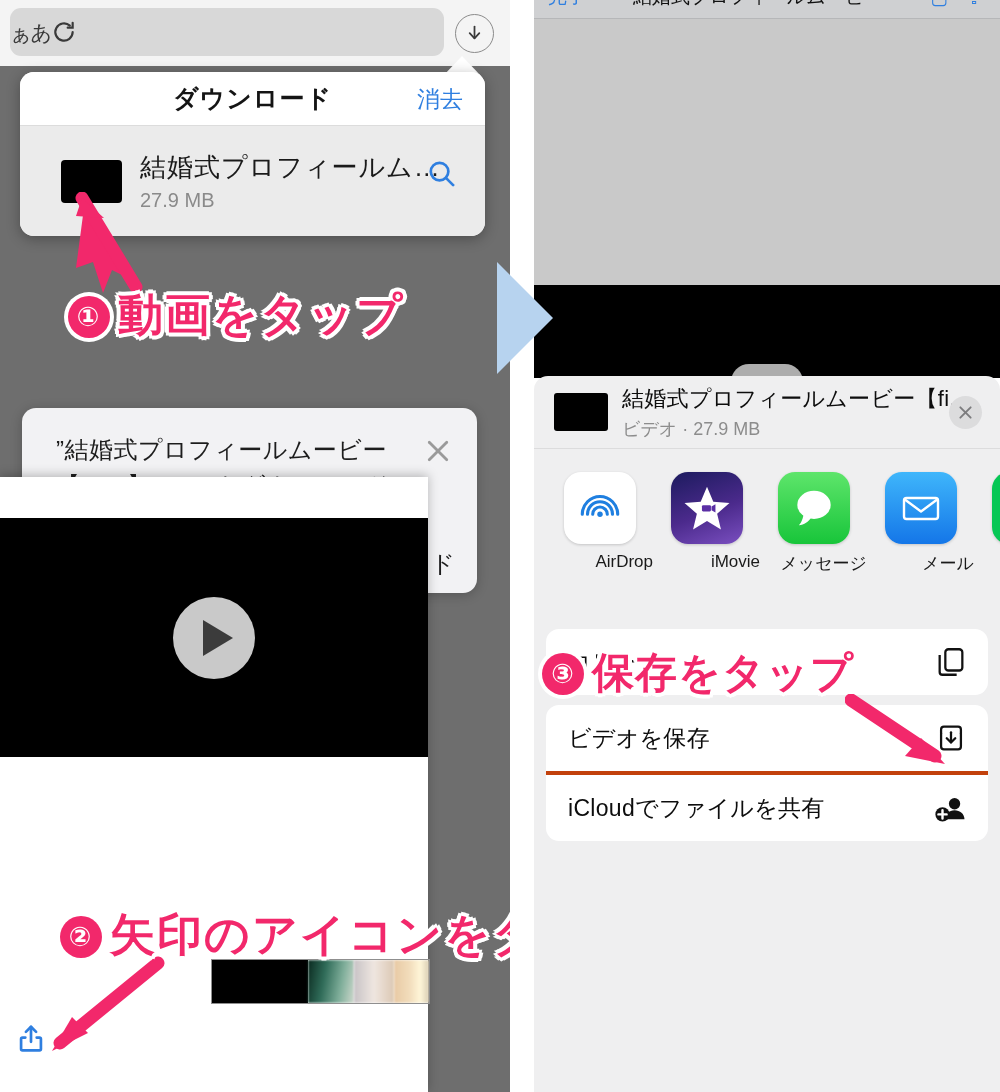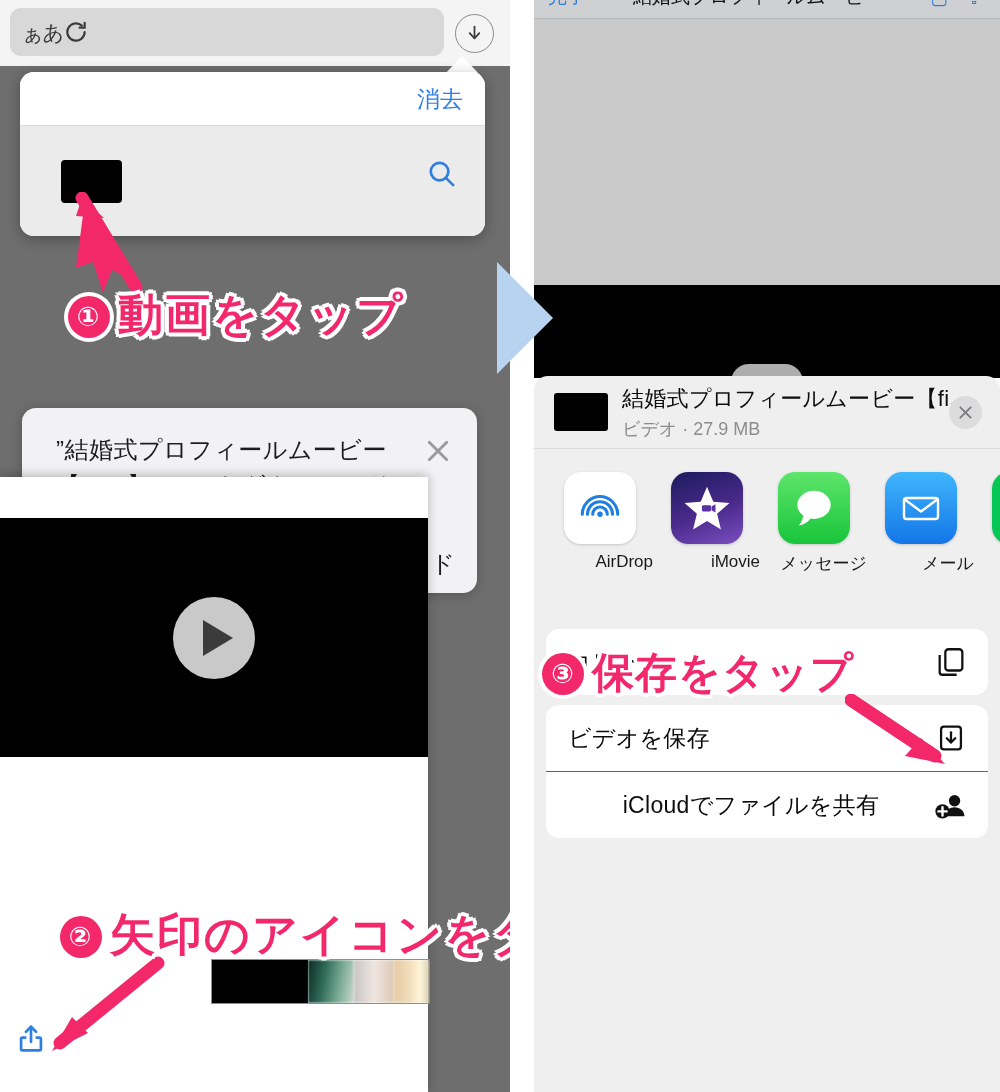--- a/index.html
+++ b/index.html
@@ -22,21 +22,21 @@
   .safari-topbar{
     position:absolute;left:0;top:0;width:510px;height:66px;
     background:#f4f4f4;
   }
   .url-pill{
     position:absolute;left:10px;top:8px;width:434px;height:48px;
     background:#d8d8d8;border-radius:11px;
     display:flex;align-items:center;
   }
   .aa-glyph{
-    margin-left:12px;color:#3a3a3a;font-size:21px;letter-spacing:-1px;
+    color:#3a3a3a;font-size:21px;letter-spacing:-1px;
     line-height:1;white-space:nowrap;
   }
   .url-text{
     flex:1;text-align:center;color:#2b2b2b;font-size:25px;
     white-space:nowrap;overflow:hidden;margin-left:-6px;
   }
   .reload-ic{margin-right:14px;width:26px;height:26px;flex:0 0 auto;}
   .dl-btn{
     position:absolute;left:455px;top:14px;width:37px;height:37px;
     border-radius:50%;border:1.6px solid #8b8b8b;background:#f4f4f4;
@@ -185,21 +185,21 @@
     box-shadow:0 1px 3px rgba(0,0,0,.18);
   }
   .app-lab{font-size:17px;color:#1a1a1a;margin-top:8px;white-space:nowrap;}
 
   .actions{position:absolute;left:12px;top:253px;width:442px;}
   .act-card{background:#ffffff;border-radius:13px;margin-bottom:10px;overflow:hidden;}
   .act-row{
     height:66px;display:flex;align-items:center;position:relative;
     padding:0 20px 0 22px;
   }
-  .act-row + .act-row{border-top:1px solid #c2410c;text-align:center;}
+  .act-row + .act-row{border-top:4px solid #c2410c;}
   .act-lab{flex:1;font-size:23px;color:#0d0d0d;letter-spacing:.3px;}
   .act-ic{width:34px;height:34px;flex:0 0 auto;}
 
   
   .cap3{position:absolute;left:542px;top:645px;z-index:8;}
 
   
   .anno{
     font-weight:bold;color:#f2286b;white-space:nowrap;
     text-shadow:
@@ -239,24 +239,29 @@
         <svg viewBox="0 0 24 24" width="21" height="21" fill="none" stroke="#3a3a3a" stroke-width="2" stroke-linecap="round" stroke-linejoin="round">
           <path d="M12 4v13"></path>
             <path d="M6.5 11.5 12 17.5 17.5 11.5"></path>
         </svg>
       </div>
     </div>
 
     <div class="dl-beak"></div>
     <div class="dl-panel">
       <div class="dl-head">
+        <span class="dl-title">ダウンロード</span>
         <span class="dl-clear">消去</span>
       </div>
       <div class="dl-row">
         <div class="dl-thumb"></div>
+        <div class="dl-meta">
+          <div class="dl-name">結婚式プロフィールム…</div>
+          <div class="dl-size">27.9 MB</div>
+        </div>
         <span class="dl-search">
           <svg viewBox="0 0 24 24" width="31" height="31" fill="none" stroke="#2f7fe0" stroke-width="2.1" stroke-linecap="round">
             <circle cx="10.5" cy="10.5" r="6.8"></circle>
               <path d="M15.6 15.6 21 21"></path>
           </svg>
         </span>
       </div>
     </div>
 
     <svg class="arrow-svg" style="left:74px;top:192px;" width="140" height="105" viewBox="0 0 140 105">

